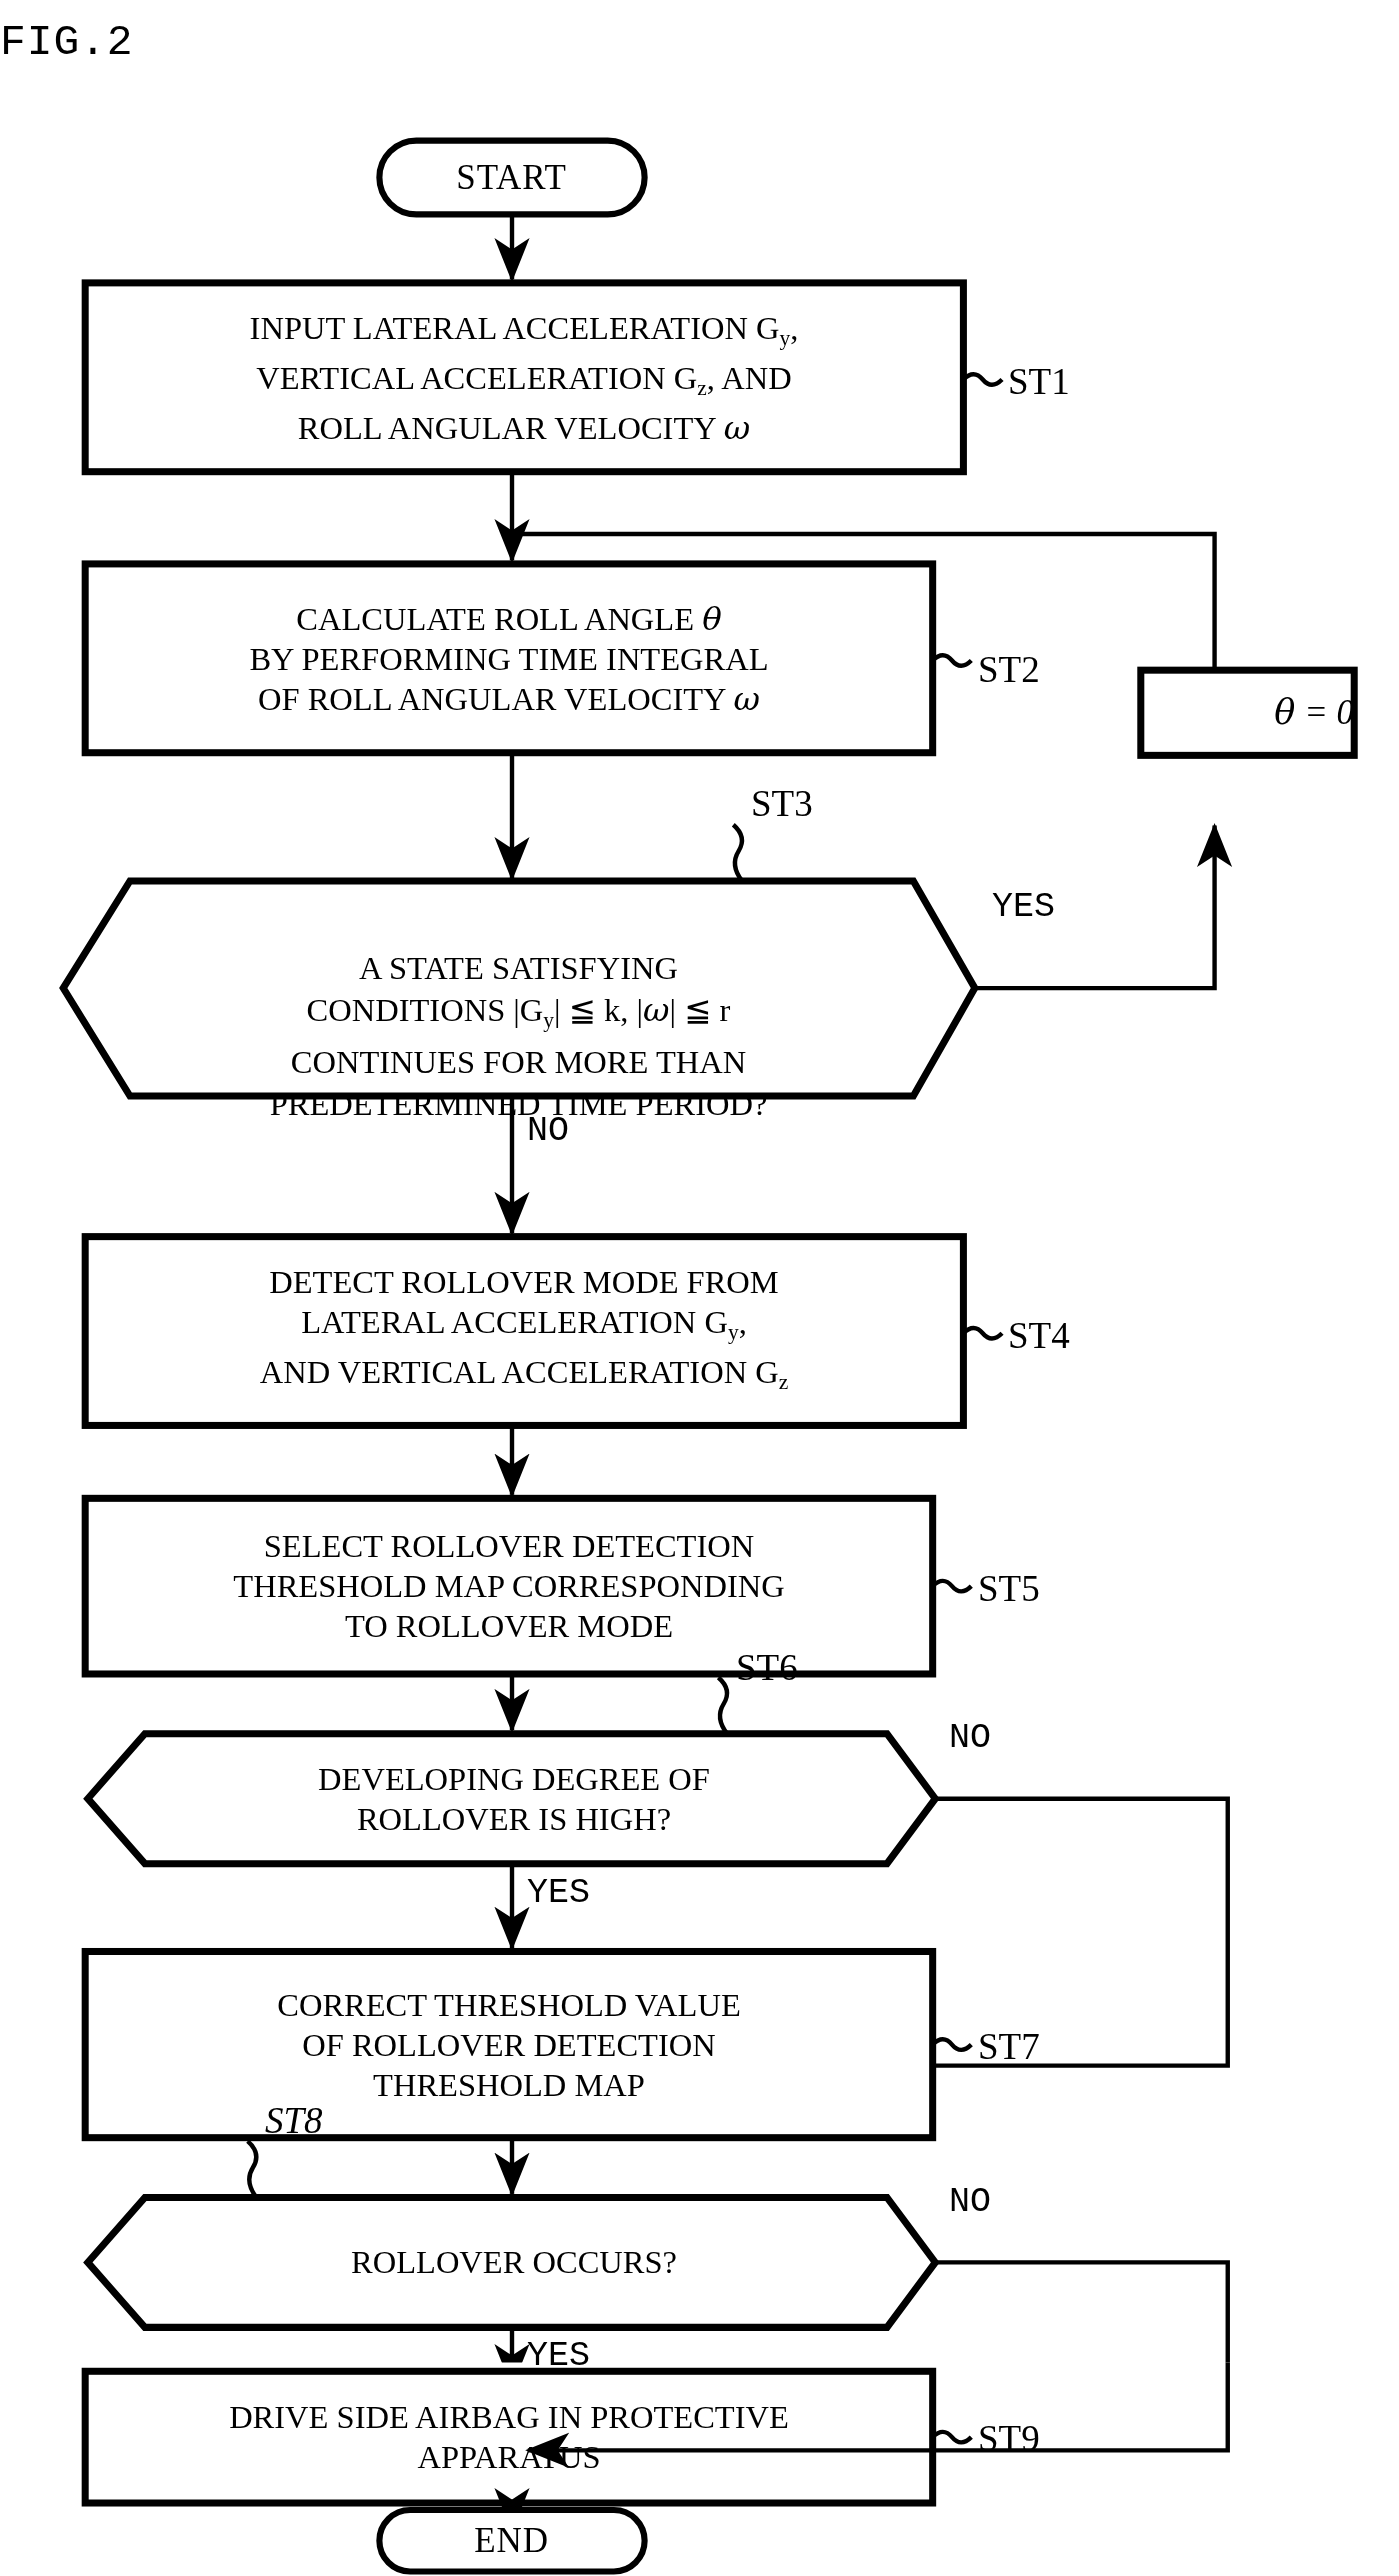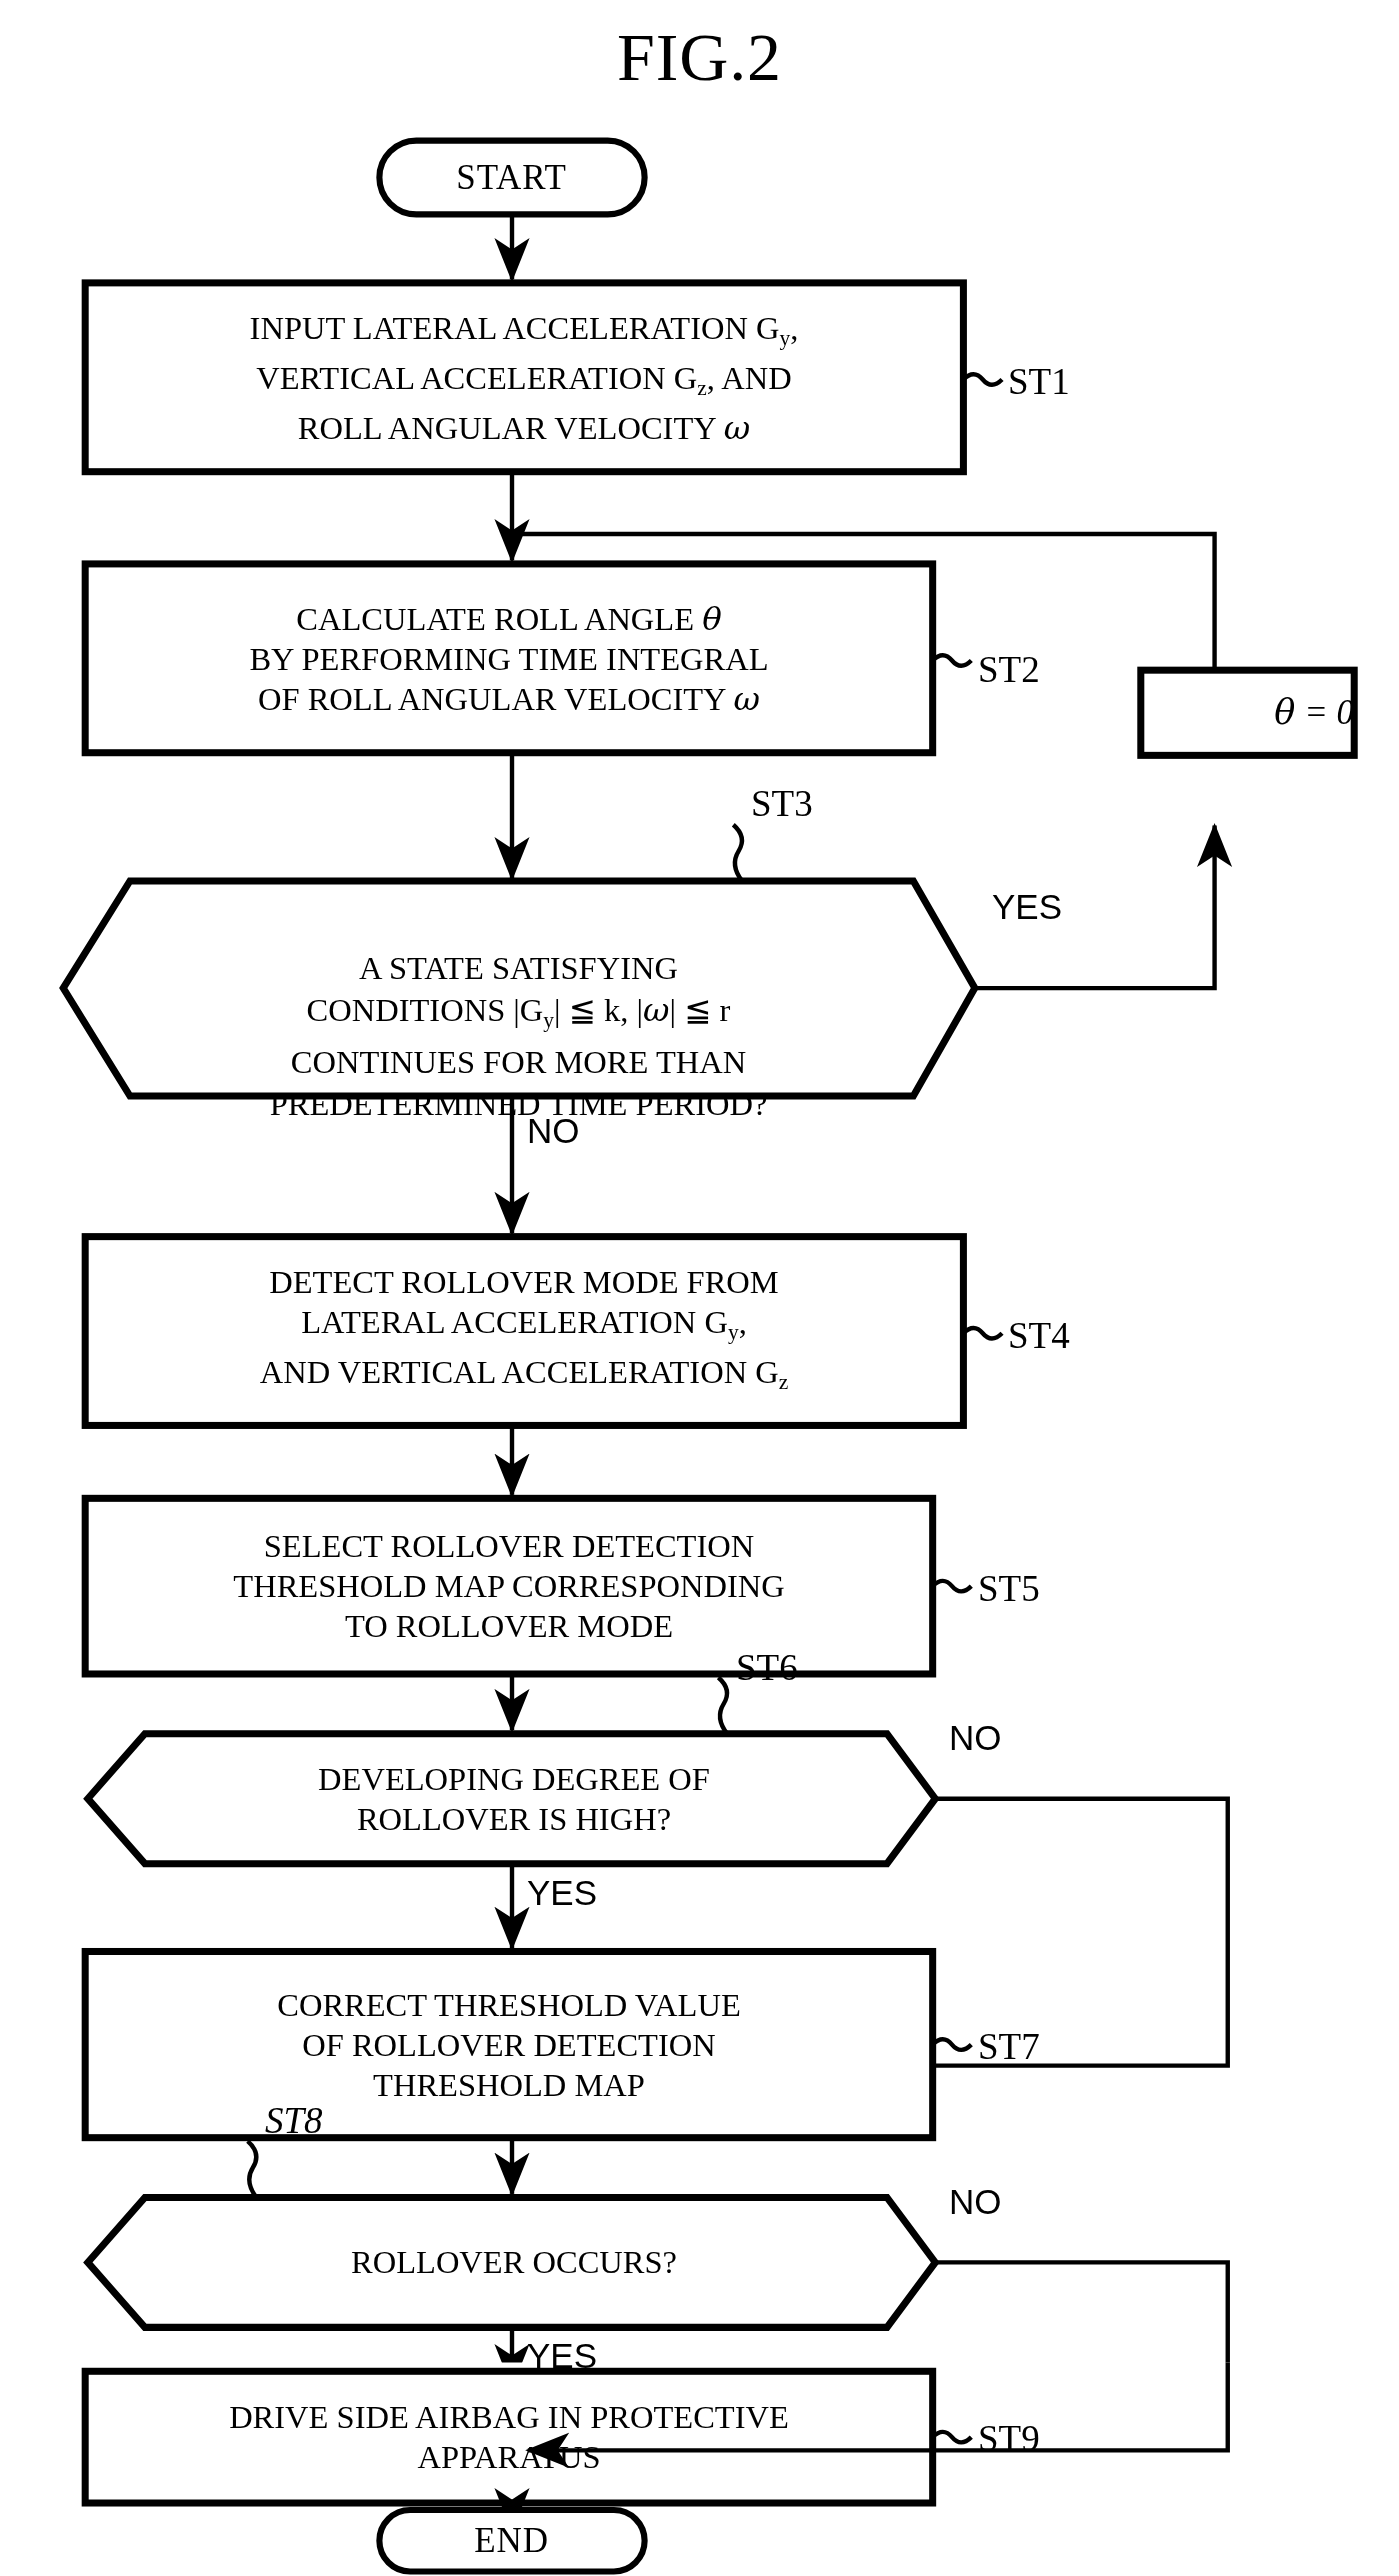--- a/index.html
+++ b/index.html
@@ -24,24 +24,24 @@
     left: 0;
     top: 0;
     width: 1399px;
     height: 2576px;
   }
   .fig-title {
     position: absolute;
     left: 0;
     top: 17.6px;
     width: 1399px;
-    text-align: center;
-    font-size: 68px;
+    text-align: left;
+    font-size: 43px;
     letter-spacing: 0.9px;
-    font-family: Liberation Serif, serif;
+    font-family: Liberation Mono, monospace;
   }
   .node-text {
     position: absolute;
     text-align: center;
     font-size: 32.5px;
     line-height: 40px;
     font-family: "Liberation Serif", "DejaVu Serif", serif;
     white-space: pre-line;
     display: flex;
     flex-direction: column;
@@ -55,21 +55,21 @@
   }
   .step-label {
     position: absolute;
     font-size: 37px;
     font-family: "Liberation Serif", "DejaVu Serif", serif;
     white-space: nowrap;
   }
   .edge-label {
     position: absolute;
     font-size: 35px;
-    font-family: Liberation Sans, sans-serif;
+    font-family: Liberation Mono, monospace;
     white-space: nowrap;
   }
   .theta-text {
     position: absolute;
     text-align: center;
     font-size: 35px;
     font-style: italic;
     font-family: "Liberation Serif", "DejaVu Serif", serif;
     white-space: nowrap;
   }

